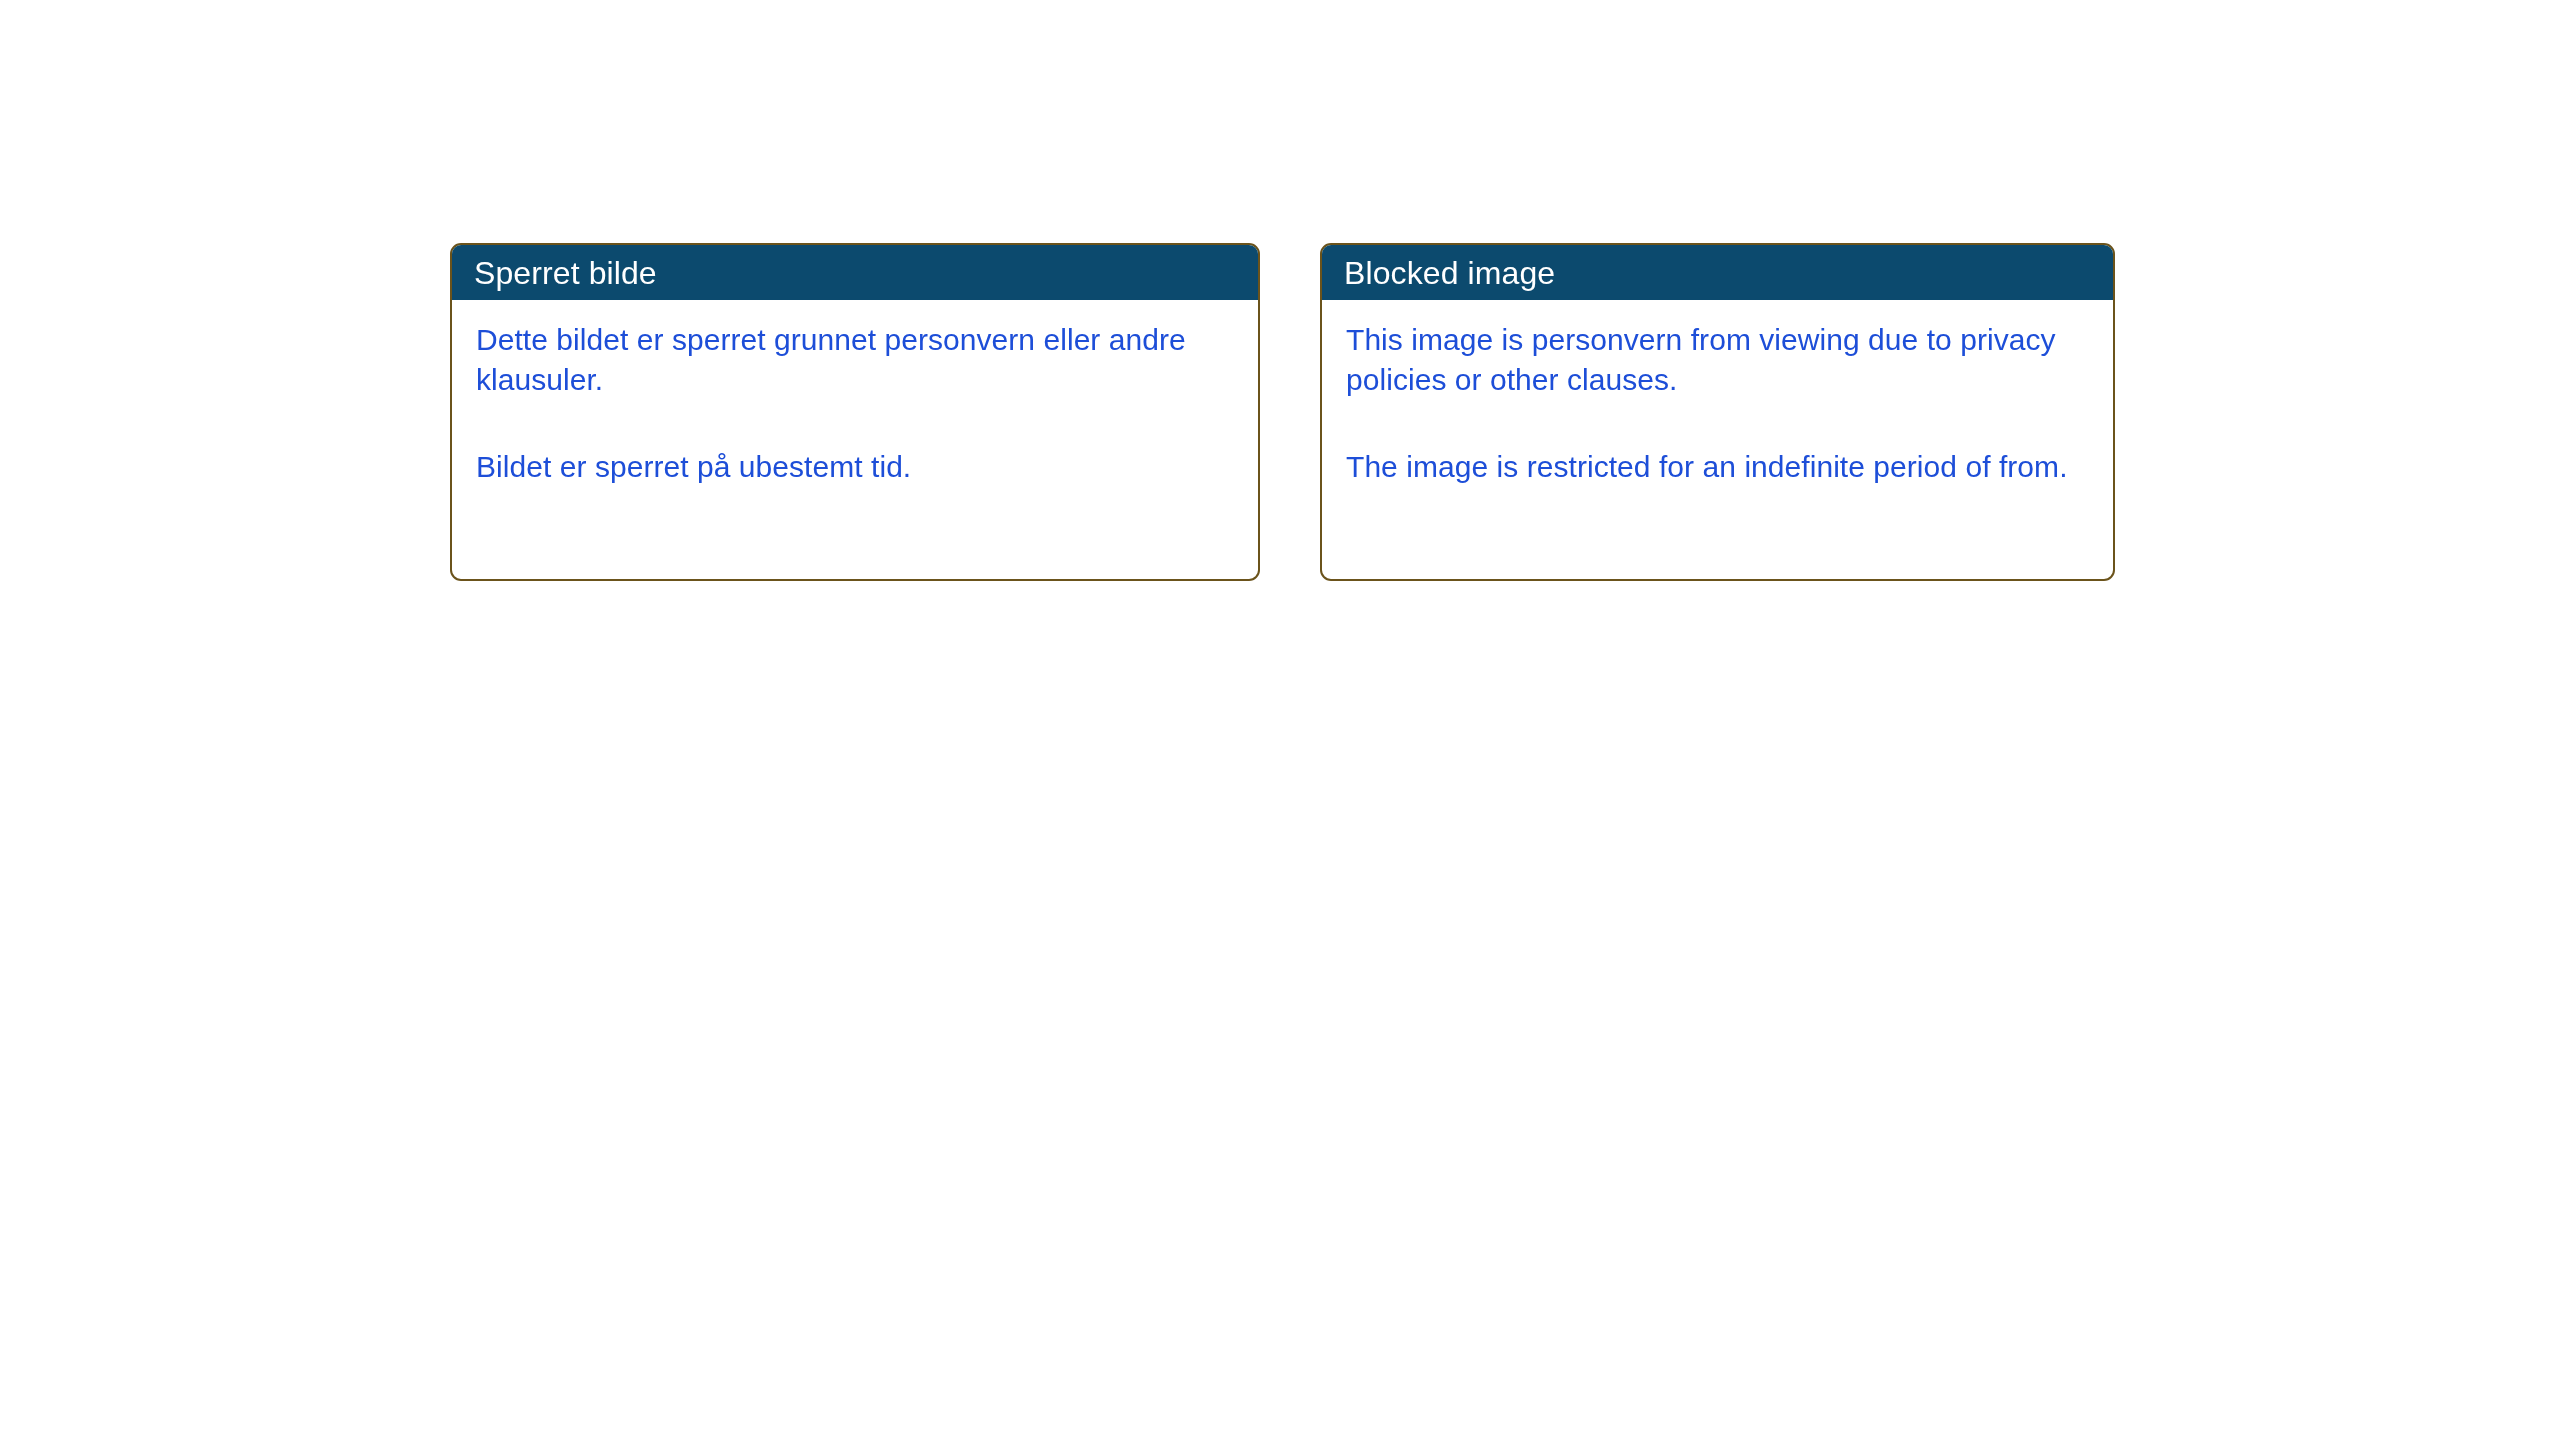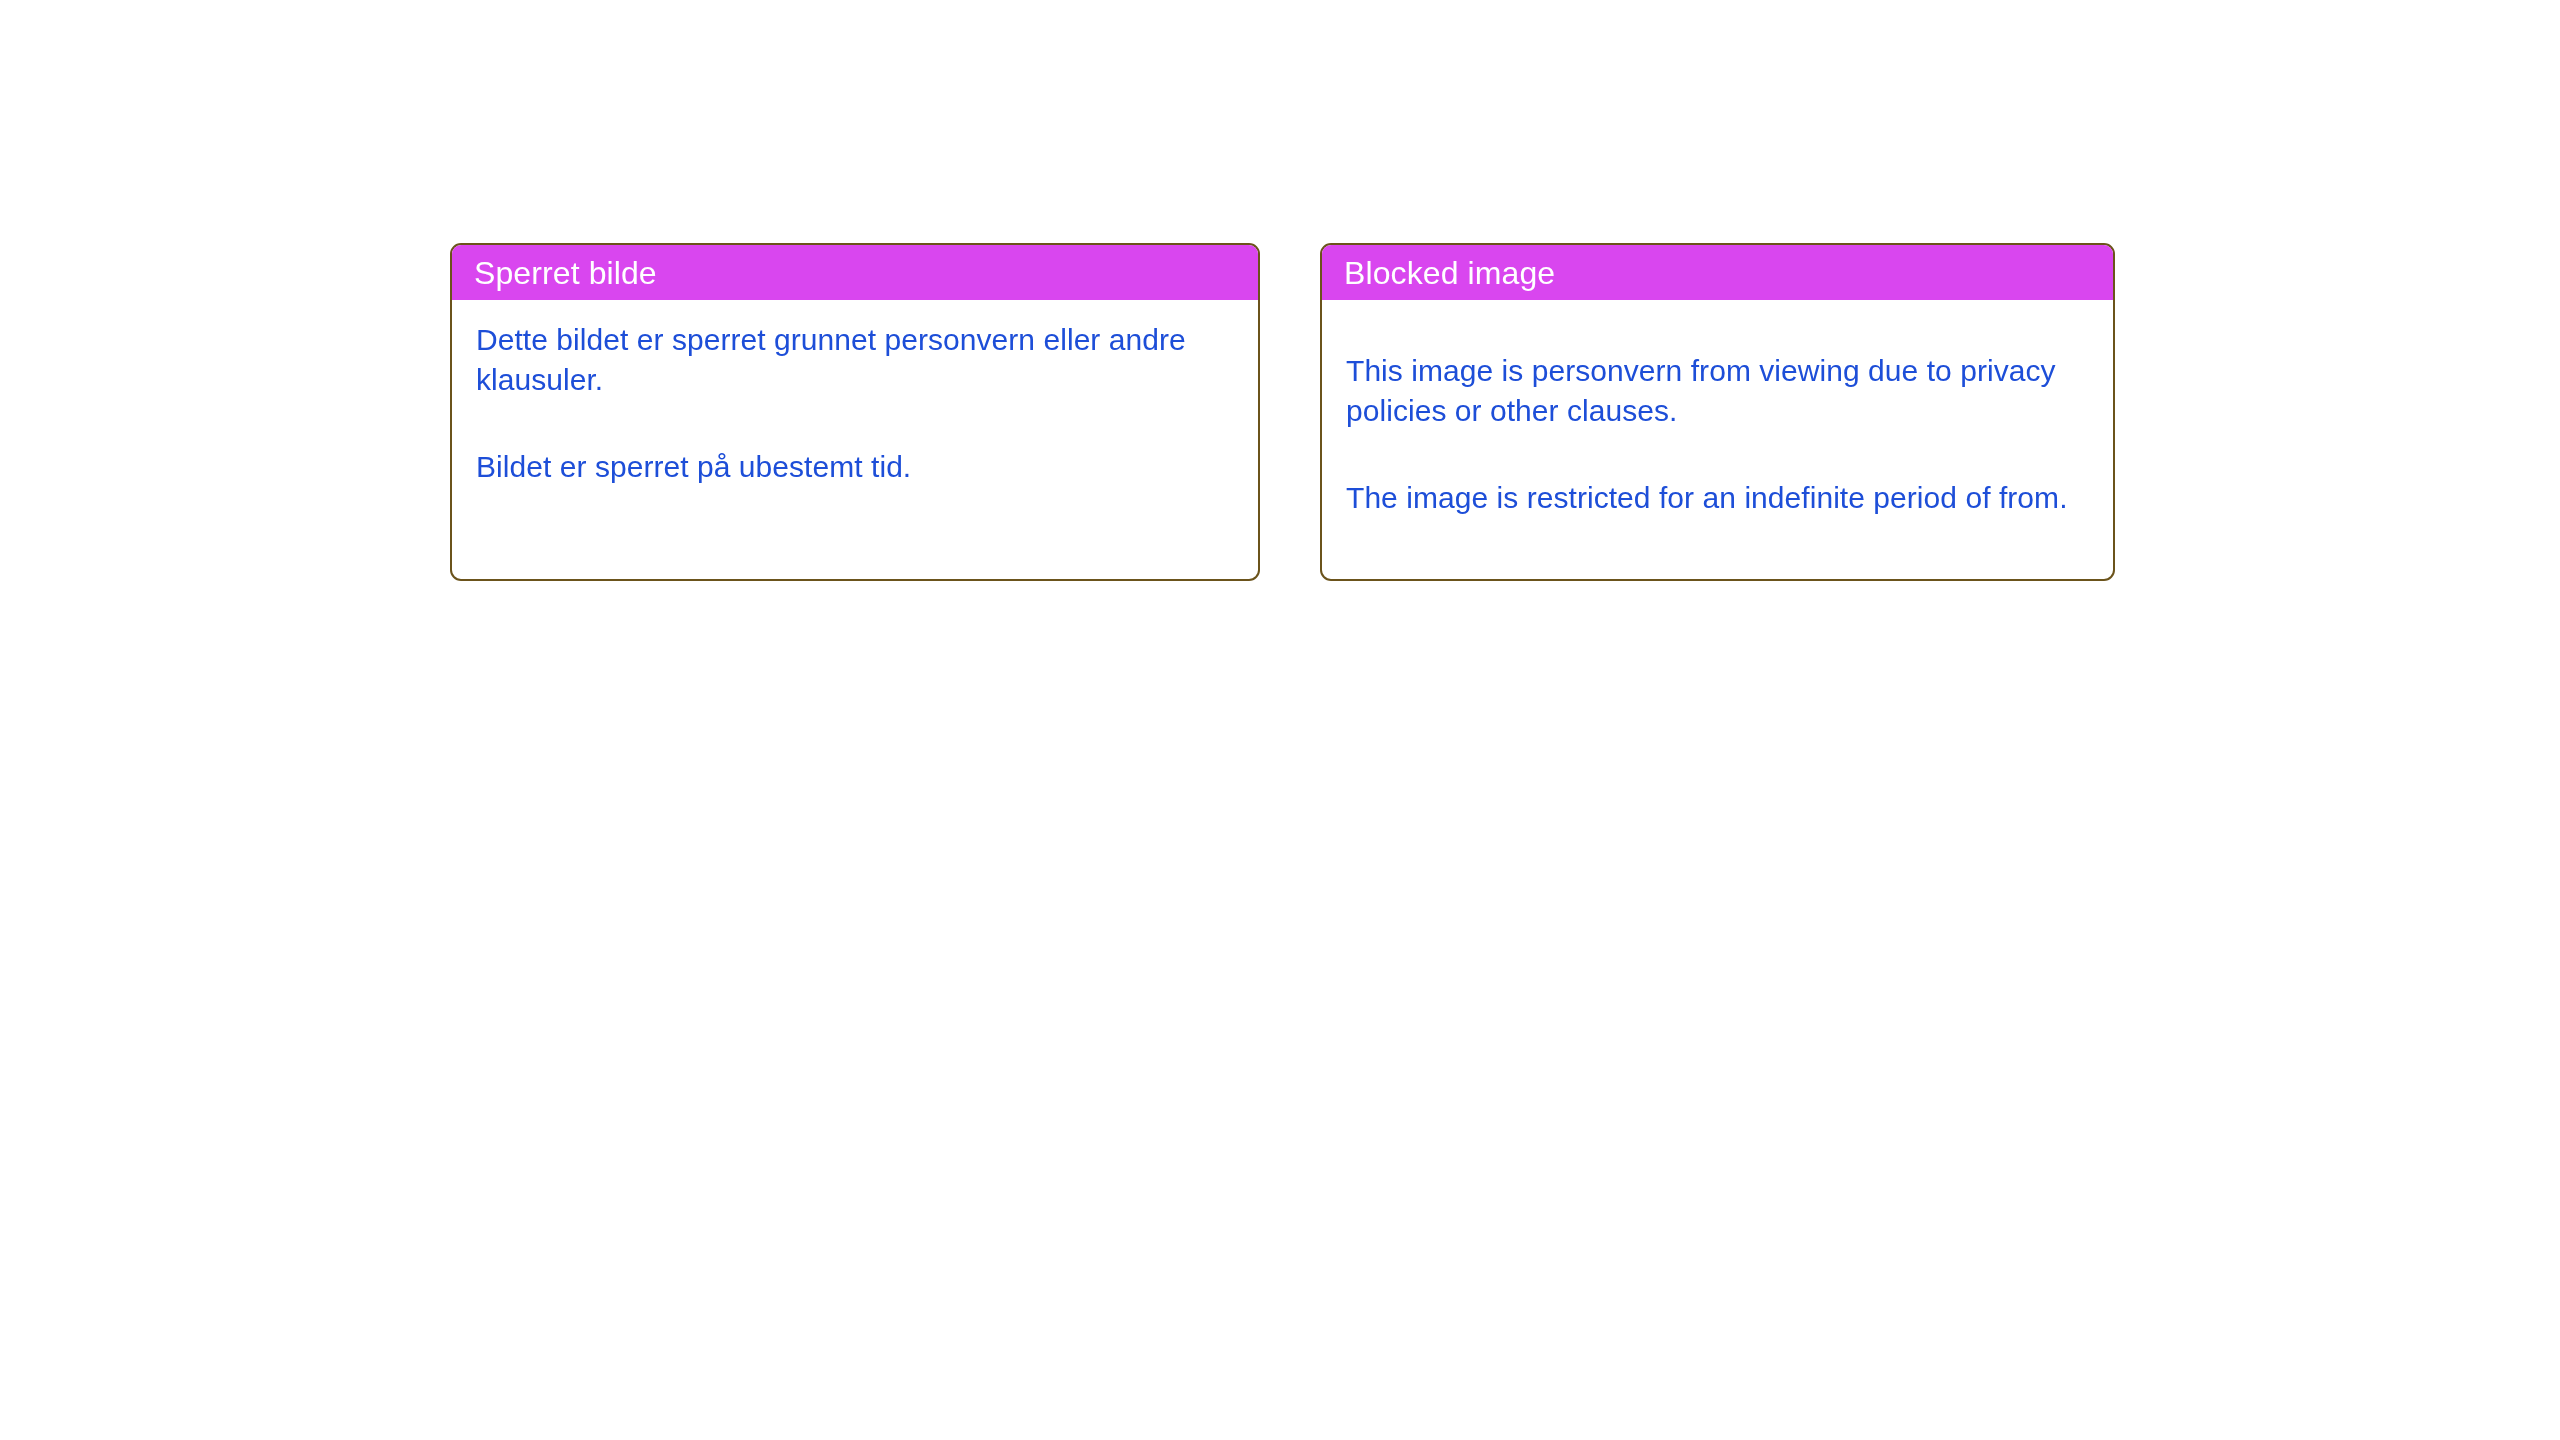--- a/index.html
+++ b/index.html
@@ -38,27 +38,26 @@
   .notice-card--left {
     left: 450px;
     width: 810px;
     height: 338px;
   }
 
   .notice-card--right {
     left: 1320px;
     width: 795px;
     height: 338px;
-    gap: 31px;
   }
 
   .notice-card__header {
     flex: 0 0 auto;
     height: 55px;
-    background: #d946ef;
+    background: #0c4a6e;
     color: #ffffff;
     display: flex;
     align-items: center;
     padding: 0 0 0 22px;
     box-sizing: border-box;
     text-align: right;
   }
 
   .notice-card__title {
     font-size: 32px;

